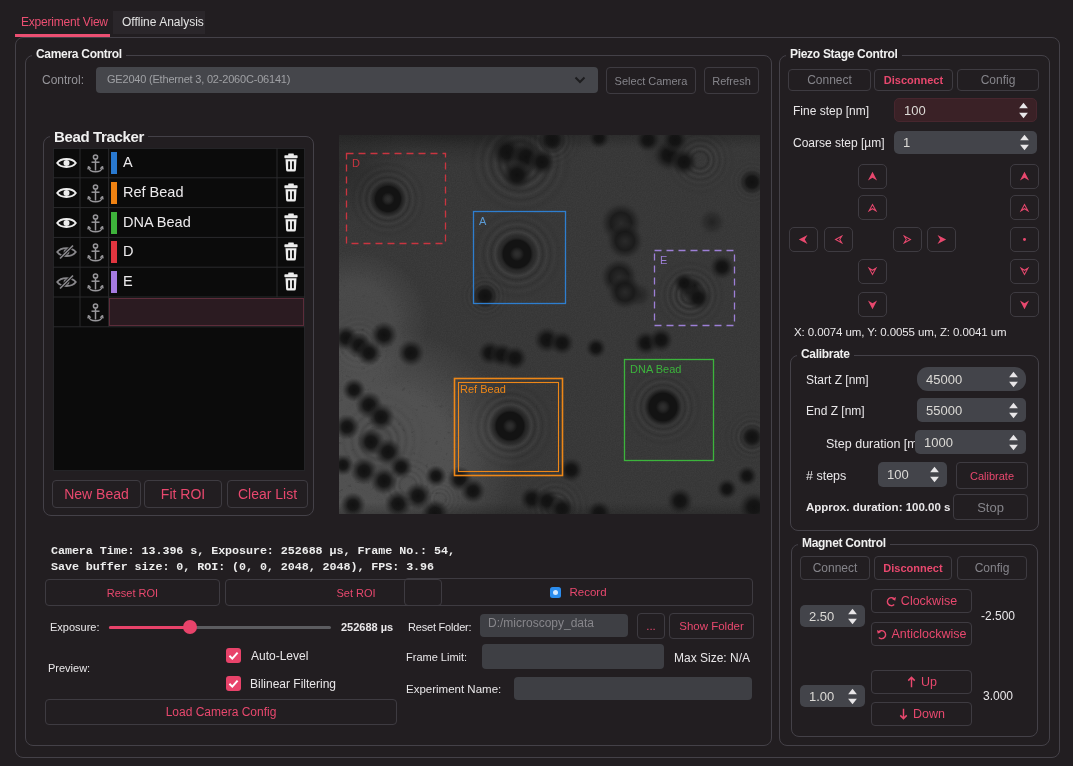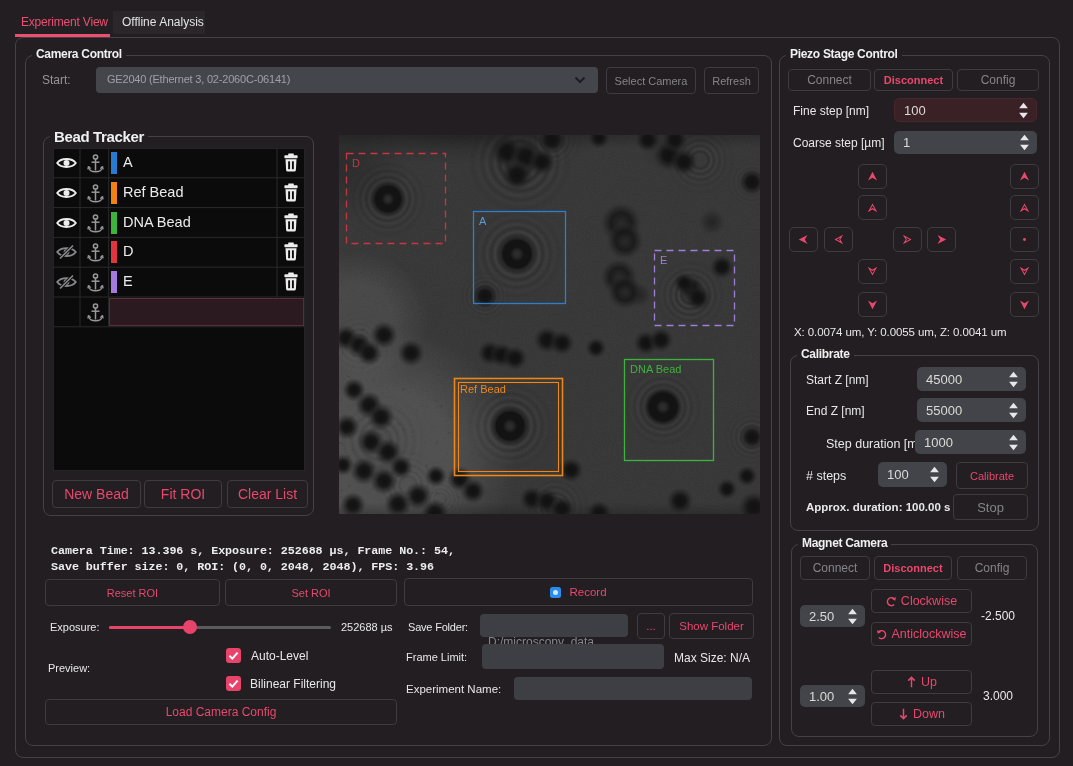--- a/index.html
+++ b/index.html
@@ -24,21 +24,21 @@
   <div class="abs" style="left:113px;top:11px;width:92px;height:23px;background:#2a262a;"></div>
   <div class="abs" style="left:21px;top:15px;font-size:12px;letter-spacing:-0.2px;color:#ec4f72;">Experiment View</div>
   <div class="abs" style="left:122px;top:15px;font-size:12px;color:#e3e3e3;">Offline Analysis</div>
   <div class="abs" style="left:15px;top:34px;width:95px;height:2.5px;background:#ec4f72;"></div>
 
   <div class="abs" style="left:15px;top:37px;width:1043px;height:719px;border:1px solid #444148;border-radius:8px;"></div>
 
   <div class="grp" style="left:25px;top:55px;width:745px;height:689px;"></div>
   <div class="gtitle" style="left:32px;top:47px;">Camera Control</div>
 
-  <div class="glbl" style="left:42px;top:73px;">Start:</div>
+  <div class="glbl" style="left:42px;top:73px;">Control:</div>
   <div class="abs" style="left:96px;top:67px;width:502px;height:26px;background:#45464b;border-radius:4px;">
     <span style="position:absolute;left:11px;top:6px;font-size:11px;letter-spacing:-0.2px;color:#9fa0a4;">GE2040 (Ethernet 3, 02-2060C-06141)</span>
     <svg style="position:absolute;right:12px;top:9px;" width="12" height="8" viewBox="0 0 12 8">
         <path d="M1.5 1.5 L6 6 L10.5 1.5" fill="none" stroke="#1d1d1f" stroke-width="2"></path>
       </svg>
   </div>
   <div class="btn gray" style="left:606px;top:67px;width:88px;height:25px;font-size:11px;">Select Camera</div>
   <div class="btn gray" style="left:704px;top:67px;width:53px;height:25px;font-size:11px;">Refresh</div>
 
   <div class="grp" style="left:43px;top:136px;width:269px;height:378px;"></div>
@@ -388,35 +388,35 @@
         </g>
       </svg>
     </div>
 
   <div class="abs" style="left:51px;top:543px;font-family:'Liberation Mono',monospace;font-size:11.7px;font-weight:bold;line-height:16.3px;letter-spacing:-0.05px;color:#ededed;">
     Camera Time: 13.396 s, Exposure: 252688 µs, Frame No.: 54,<br>
     Save buffer size: 0, ROI: (0, 0, 2048, 2048), FPS: 3.96
   </div>
 
   <div class="btn" style="left:45px;top:579px;width:173px;height:25px;font-size:11px;">Reset ROI</div>
-  <div class="btn" style="left:225px;top:579px;width:170px;height:25px;font-size:11px;">Set ROI</div>
+  <div class="btn" style="left:225px;top:579px;width:170px;height:25px;font-size:11px;padding-left:45px;">Set ROI</div>
   <div class="btn" style="left:404px;top:578px;width:347px;height:26px;font-size:11.5px;">
     <span style="display:inline-block;width:11px;height:11px;background:#2b8ced;border-radius:2.5px;position:relative;margin-right:8px;">
       <span style="position:absolute;left:3px;top:3px;width:5px;height:5px;border-radius:50%;background:#d4e9ff;"></span>
     </span>Record</div>
 
   <div class="lbl" style="left:50px;top:621px;font-size:11px;">Exposure:</div>
   <div class="abs" style="left:109px;top:626px;width:222px;height:3px;background:#5c5c60;border-radius:2px;"></div>
   <div class="abs" style="left:109px;top:626px;width:81px;height:3px;background:#e8436a;border-radius:2px;"></div>
   <div class="abs" style="left:183px;top:620px;width:14px;height:14px;border-radius:50%;background:#e8436a;"></div>
-  <div class="lbl" style="left:341px;top:621px;font-size:11px;">252688 µs</div>
-
-  <div class="lbl" style="left:408px;top:621px;font-size:11px;letter-spacing:-0.2px;">Save Folder:</div>
+  <div class="lbl" style="left:341px;top:621px;font-size:11px;font-weight:bold;">252688 µs</div>
+
+  <div class="lbl" style="left:408px;top:621px;font-size:11px;letter-spacing:-0.2px;">Reset Folder:</div>
   <div class="abs" style="left:480px;top:614px;width:148px;height:23px;background:#3e3f44;border-radius:4px;">
-    <span style="position:absolute;left:8px;top:21px;font-size:12px;color:#87868b;">D:/microscopy_data</span>
+    <span style="position:absolute;left:8px;top:2px;font-size:12px;color:#87868b;">D:/microscopy_data</span>
     </div>
   <div class="btn" style="left:637px;top:613px;width:26px;height:24px;font-size:11.5px;">...</div>
   <div class="btn" style="left:669px;top:613px;width:83px;height:24px;font-size:11.5px;text-align:right;">Show Folder</div>
 
   <div class="lbl" style="left:48px;top:662px;font-size:11px;">Preview:</div>
   <div class="abs" style="left:226px;top:648px;width:15px;height:15px;background:#e8436a;border-radius:3px;">
     <svg width="15" height="15" viewBox="0 0 15 15">
         <path d="M3.4 7.8 L6.3 10.6 L11.6 4.6" fill="none" stroke="#fff" stroke-width="2"></path>
       </svg></div>
   <div class="lbl" style="left:251px;top:649px;">Auto-Level</div>
@@ -516,21 +516,21 @@
   <div class="btn" style="left:1010px;top:292px;width:27px;height:23px;border-radius:5px;">
       <svg width="13" height="13" viewBox="0 0 14 14" style="transform:rotate(180deg);">
         <path d="M7 2 L11.9 11.3 L7 8.4 L2.1 11.3 Z" fill="#e8486e"></path>
       </svg>
     </div>
   <div class="lbl" style="left:794px;top:326px;font-size:11.5px;letter-spacing:-0.1px;">X: 0.0074 um, Y: 0.0055 um, Z: 0.0041 um</div>
 
   <div class="grp" style="left:790px;top:355px;width:247px;height:174px;"></div>
   <div class="gtitle" style="left:797px;top:347px;">Calibrate</div>
   <div class="lbl" style="left:806px;top:373px;">Start Z [nm]</div>
-  <div class="spin" style="left:917px;top:367px;width:109px;height:24px;">45000<svg width="11" height="17" viewBox="0 0 11 17" style="right:7px;top:calc(50% - 8.5px);">
+  <div class="spin" style="left:917px;top:367px;width:109px;height:24px;border-radius:11px;">45000<svg width="11" height="17" viewBox="0 0 11 17" style="right:7px;top:calc(50% - 8.5px);">
         <path d="M5.5 0.8 L9.9 6.3 H1.1 Z" fill="#e8e6e8"></path>
         <path d="M5.5 16.2 L1.1 10.7 H9.9 Z" fill="#e8e6e8"></path>
       </svg></div>
   <div class="lbl" style="left:806px;top:404px;">End Z [nm]</div>
   <div class="spin" style="left:917px;top:398px;width:109px;height:24px;">55000<svg width="11" height="17" viewBox="0 0 11 17" style="right:7px;top:calc(50% - 8.5px);">
         <path d="M5.5 0.8 L9.9 6.3 H1.1 Z" fill="#e8e6e8"></path>
         <path d="M5.5 16.2 L1.1 10.7 H9.9 Z" fill="#e8e6e8"></path>
       </svg></div>
   <div class="lbl" style="left:806px;top:437px;font-size:12.5px;margin-left:20px;">Step duration [ms]</div>
   <div class="spin" style="left:915px;top:430px;width:111px;height:24px;">1000<svg width="11" height="17" viewBox="0 0 11 17" style="right:7px;top:calc(50% - 8.5px);">
@@ -540,21 +540,21 @@
   <div class="lbl" style="left:806px;top:469px;font-size:12.5px;"># steps</div>
   <div class="spin" style="left:878px;top:462px;width:69px;height:25px;">100<svg width="11" height="17" viewBox="0 0 11 17" style="right:7px;top:calc(50% - 8.5px);">
         <path d="M5.5 0.8 L9.9 6.3 H1.1 Z" fill="#e8e6e8"></path>
         <path d="M5.5 16.2 L1.1 10.7 H9.9 Z" fill="#e8e6e8"></path>
       </svg></div>
   <div class="btn" style="left:956px;top:462px;width:70px;height:25px;font-size:11px;">Calibrate</div>
   <div class="lbl" style="left:806px;top:501px;font-size:11.5px;font-weight:bold;">Approx. duration: 100.00 s</div>
   <div class="btn gray" style="left:953px;top:494px;width:73px;height:24px;font-size:13px;">Stop</div>
 
   <div class="grp" style="left:791px;top:544px;width:245px;height:191px;"></div>
-  <div class="gtitle" style="left:798px;top:536px;">Magnet Camera</div>
+  <div class="gtitle" style="left:798px;top:536px;">Magnet Control</div>
   <div class="btn gray" style="left:800px;top:556px;width:68px;height:22px;">Connect</div>
   <div class="btn" style="left:874px;top:556px;width:76px;height:22px;font-weight:bold;font-size:11px;">Disconnect</div>
   <div class="btn gray" style="left:957px;top:556px;width:68px;height:22px;">Config</div>
 
   <div class="spin" style="left:800px;top:605px;width:65px;height:22px;">2.50<svg width="11" height="17" viewBox="0 0 11 17" style="right:7px;top:calc(50% - 8.5px);">
         <path d="M5.5 0.8 L9.9 6.3 H1.1 Z" fill="#e8e6e8"></path>
         <path d="M5.5 16.2 L1.1 10.7 H9.9 Z" fill="#e8e6e8"></path>
       </svg></div>
   <div class="btn" id="cwbtn" style="left:871px;top:589px;width:99px;height:22px;font-size:12.5px;"><svg width="11" height="11" viewBox="0 0 14 14" style="margin-right:4px;">
         <path d="M10.4 10.9 A5.1 5.1 0 1 1 11 4.2" fill="none" stroke="#e8486e" stroke-width="1.8"></path>

